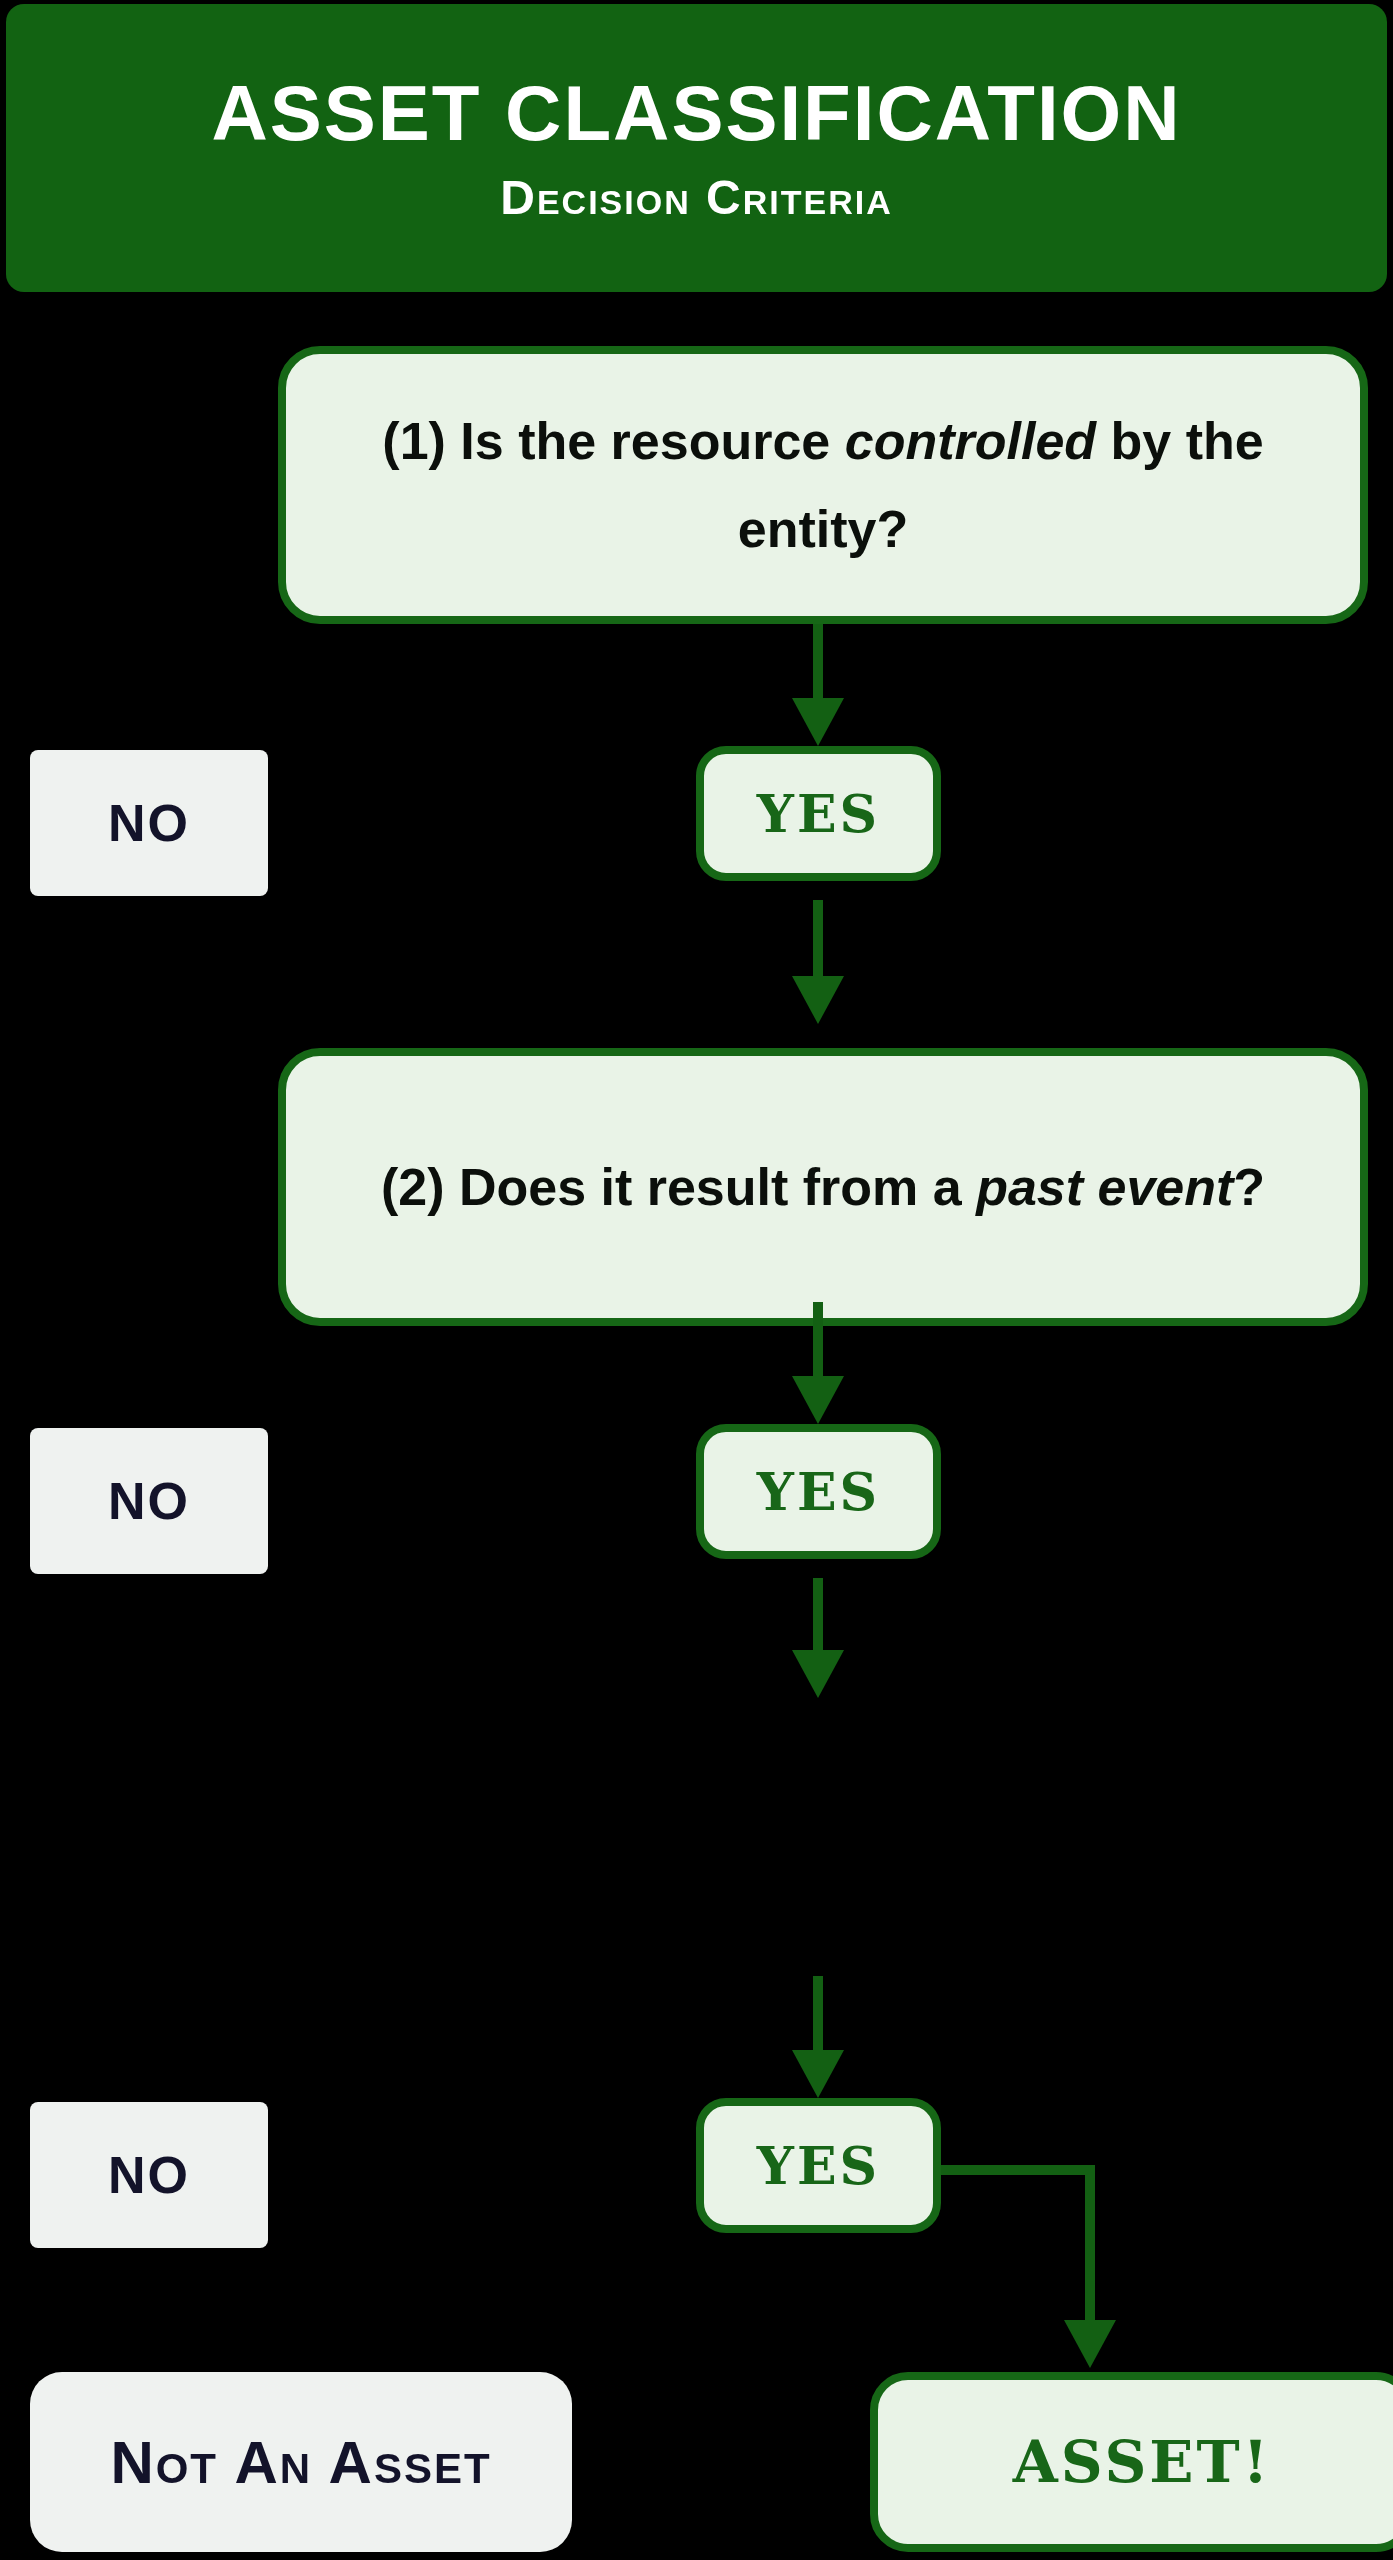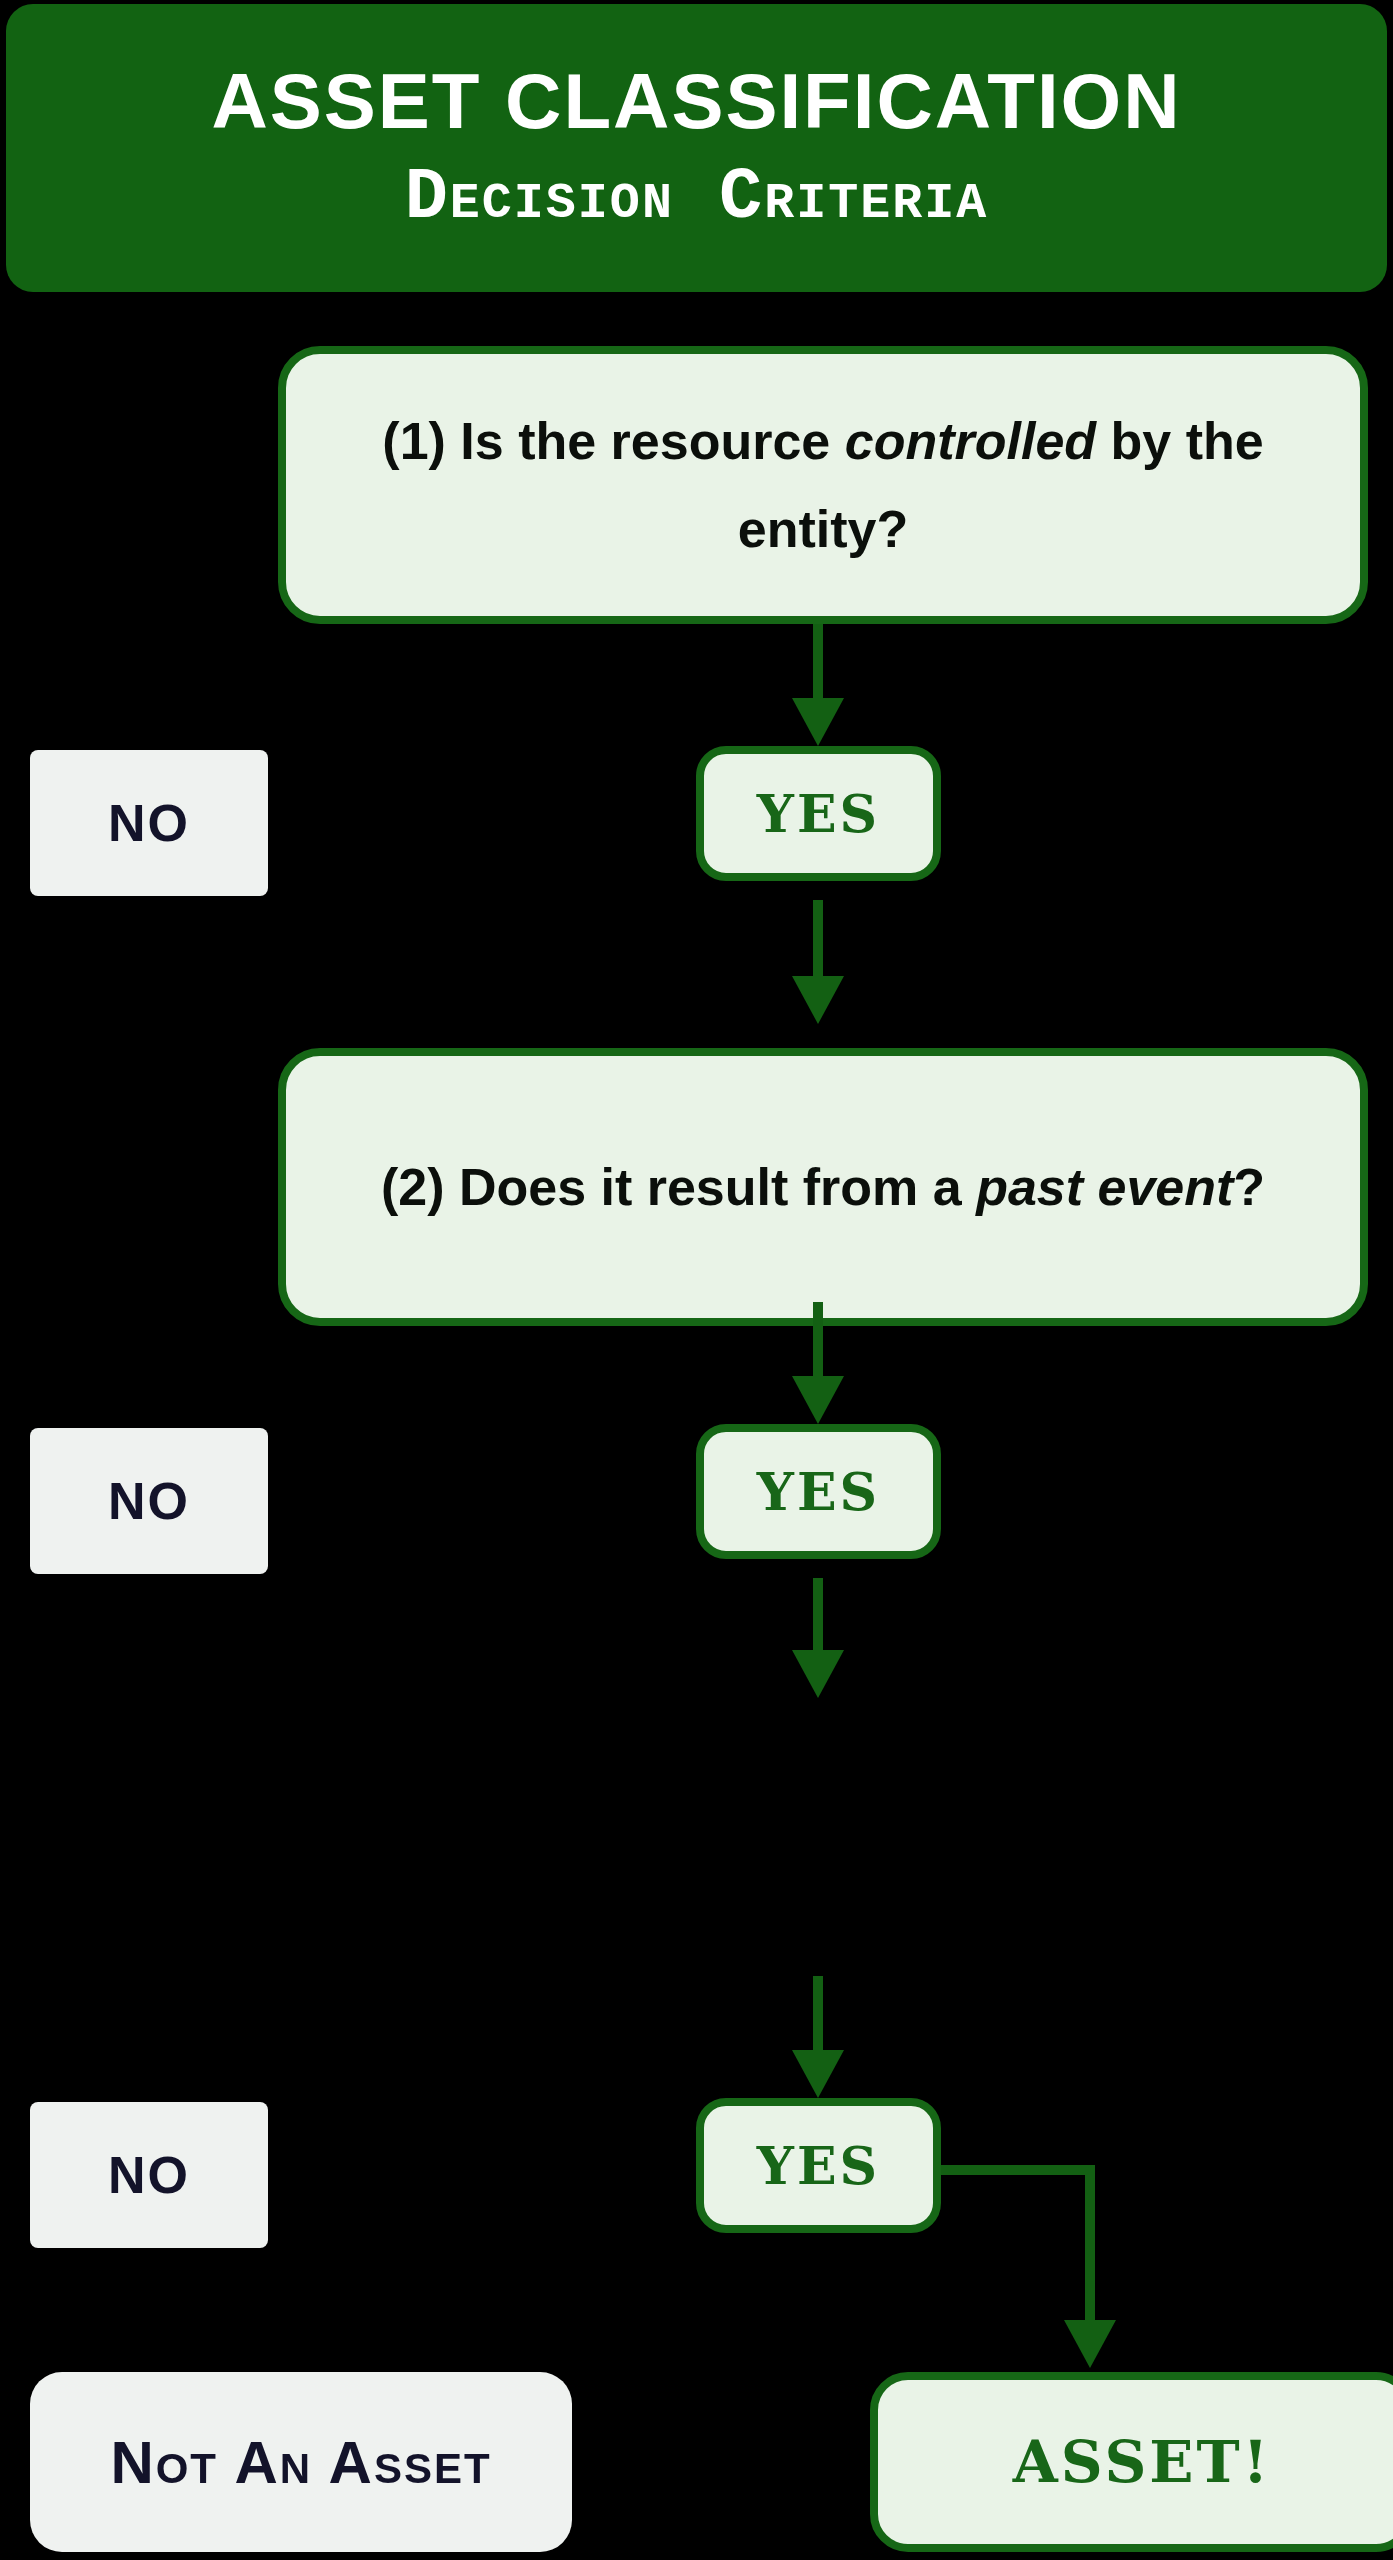--- a/index.html
+++ b/index.html
@@ -14,30 +14,29 @@
     --white-text:#ffffff;
     --page-bg:#000000;
   }
   html,body{margin:0;padding:0;background:var(--page-bg);}
   .canvas{
     position:relative;width:1393px;height:2560px;background:var(--page-bg);
     font-family:"Liberation Sans","DejaVu Sans",sans-serif;overflow:hidden;
   }
   .banner{
     position:absolute;left:6px;top:4px;width:1381px;height:288px;
-    background:var(--header-bg);border-radius:27px;
+    background:var(--header-bg);border-radius:18px;
     display:flex;flex-direction:column;align-items:center;justify-content:center;gap:22px;
   }
   .banner .t1{
     color:var(--white-text);font-size:78px;font-weight:800;letter-spacing:2px;line-height:1;
   }
   .banner .t2{
-    color:var(--white-text);font-size:72px;font-weight:700;letter-spacing:2px;line-height:1;
+    color:var(--white-text);font-size:48px;font-weight:700;letter-spacing:2px;line-height:1;
     font-variant:small-caps;
-    font-family:Liberation Mono, monospace;
   }
   .qbox{
     position:absolute;left:278px;width:1090px;height:278px;box-sizing:border-box;
     background:var(--box-fill);border:8px solid var(--box-border);border-radius:42px;
     display:flex;align-items:center;justify-content:center;
   }
   .qtext{
     text-align:center;color:var(--question-text);
     font-size:52px;font-weight:800;line-height:1.7;padding:0 20px;
   }

